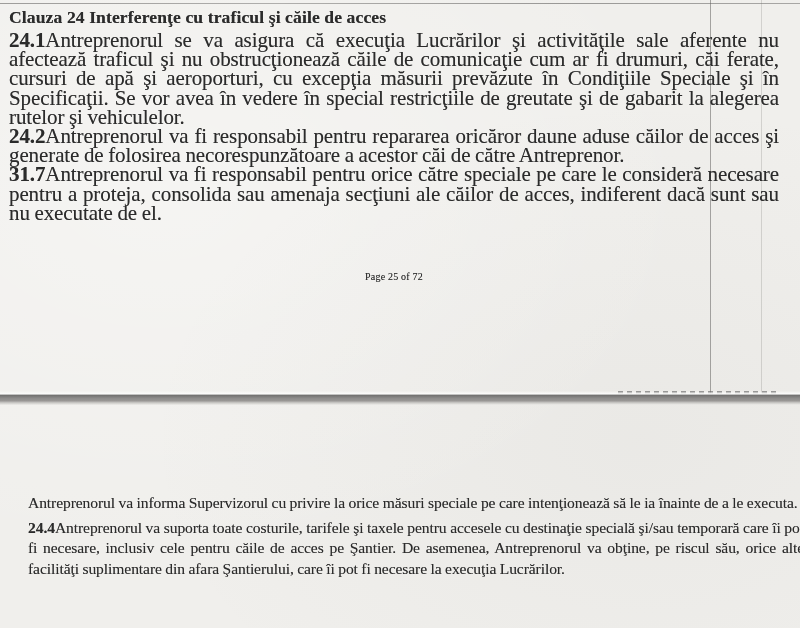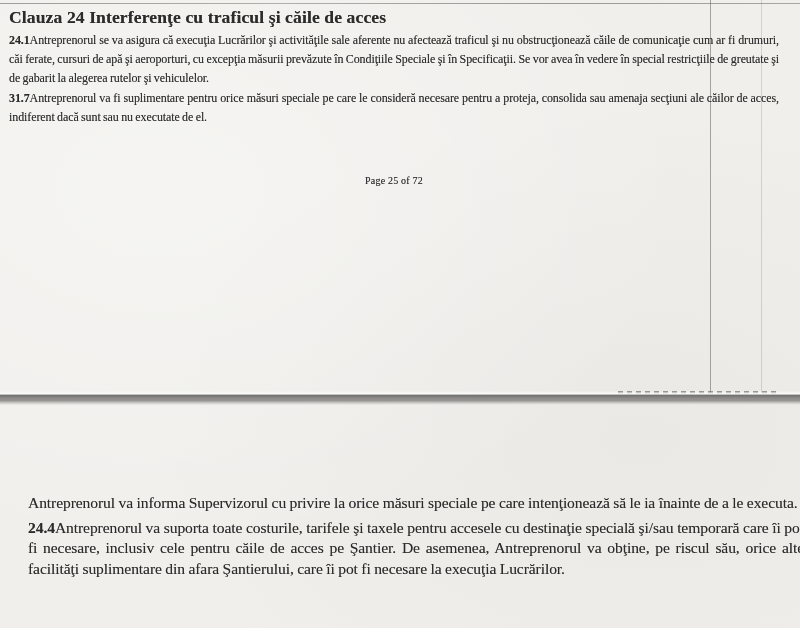--- a/index.html
+++ b/index.html
@@ -78,21 +78,21 @@
     margin: 0 0 3px 0;
     font-size: 17.6px;
     line-height: 22px;
     font-weight: bold;
     letter-spacing: 0.1px;
     text-shadow: 0 0 0.6px rgba(40,40,40,0.55);
   }
   .para {
     margin: 0;
     text-align: justify;
-    font-size: 12px;
+    font-size: 21px;
     line-height: 19.2px;
     letter-spacing: -0.1px;
     word-spacing: -0.5px;
     text-shadow: 0 0 0.6px rgba(50,50,50,0.45);
   }
   .num { font-weight: bold; }
   .page-footer {
     margin-top: 48px;
     width: 100%;
     text-align: center;
@@ -122,22 +122,23 @@
 
   <div class="top-rule"></div>
   <div class="vline vline-a"></div>
   <div class="vline vline-b"></div>
 
   <div class="text-top">
     <h1 class="heading">Clauza 24 Interferenţe cu traficul şi căile de acces</h1>
 
     <p class="para"><span class="num">24.1</span><span>Antreprenorul se va asigura că execuţia Lucrărilor şi activităţile sale aferente nu afectează traficul şi nu obstrucţionează căile de comunicaţie cum ar fi drumuri, căi ferate, cursuri de apă şi aeroporturi, cu excepţia măsurii prevăzute în Condiţiile Speciale şi în Specificaţii. Se vor avea în vedere în special restricţiile de greutate şi de gabarit la alegerea rutelor şi vehiculelor.</span></p>
 
+    <p class="para"><span class="num">24.2</span><span>Antreprenorul va fi responsabil pentru repararea oricăror daune aduse căilor de acces şi generate de folosirea necorespunzătoare a acestor căi de către Antreprenor.</span></p>
 
-    <p class="para"><span class="num">31.7</span><span>Antreprenorul va fi suplimentare pentru orice măsuri speciale pe care le consideră necesare pentru a proteja, consolida sau amenaja secţiuni ale căilor de acces, indiferent dacă sunt sau nu executate de el.</span></p>
+    <p class="para"><span class="num">31.7</span><span>Antreprenorul va fi responsabil pentru orice către speciale pe care le consideră necesare pentru a proteja, consolida sau amenaja secţiuni ale căilor de acces, indiferent dacă sunt sau nu executate de el.</span></p>
 
     <div class="page-footer">Page 25 of 72</div>
   </div>
 
   <div class="smudge"></div>
   <div class="band"></div>
 
   <div class="text-bottom">
     <p class="para"><span>Antreprenorul va informa Supervizorul cu privire la orice măsuri speciale pe care intenţionează să le ia înainte de a le executa.</span></p>
 

